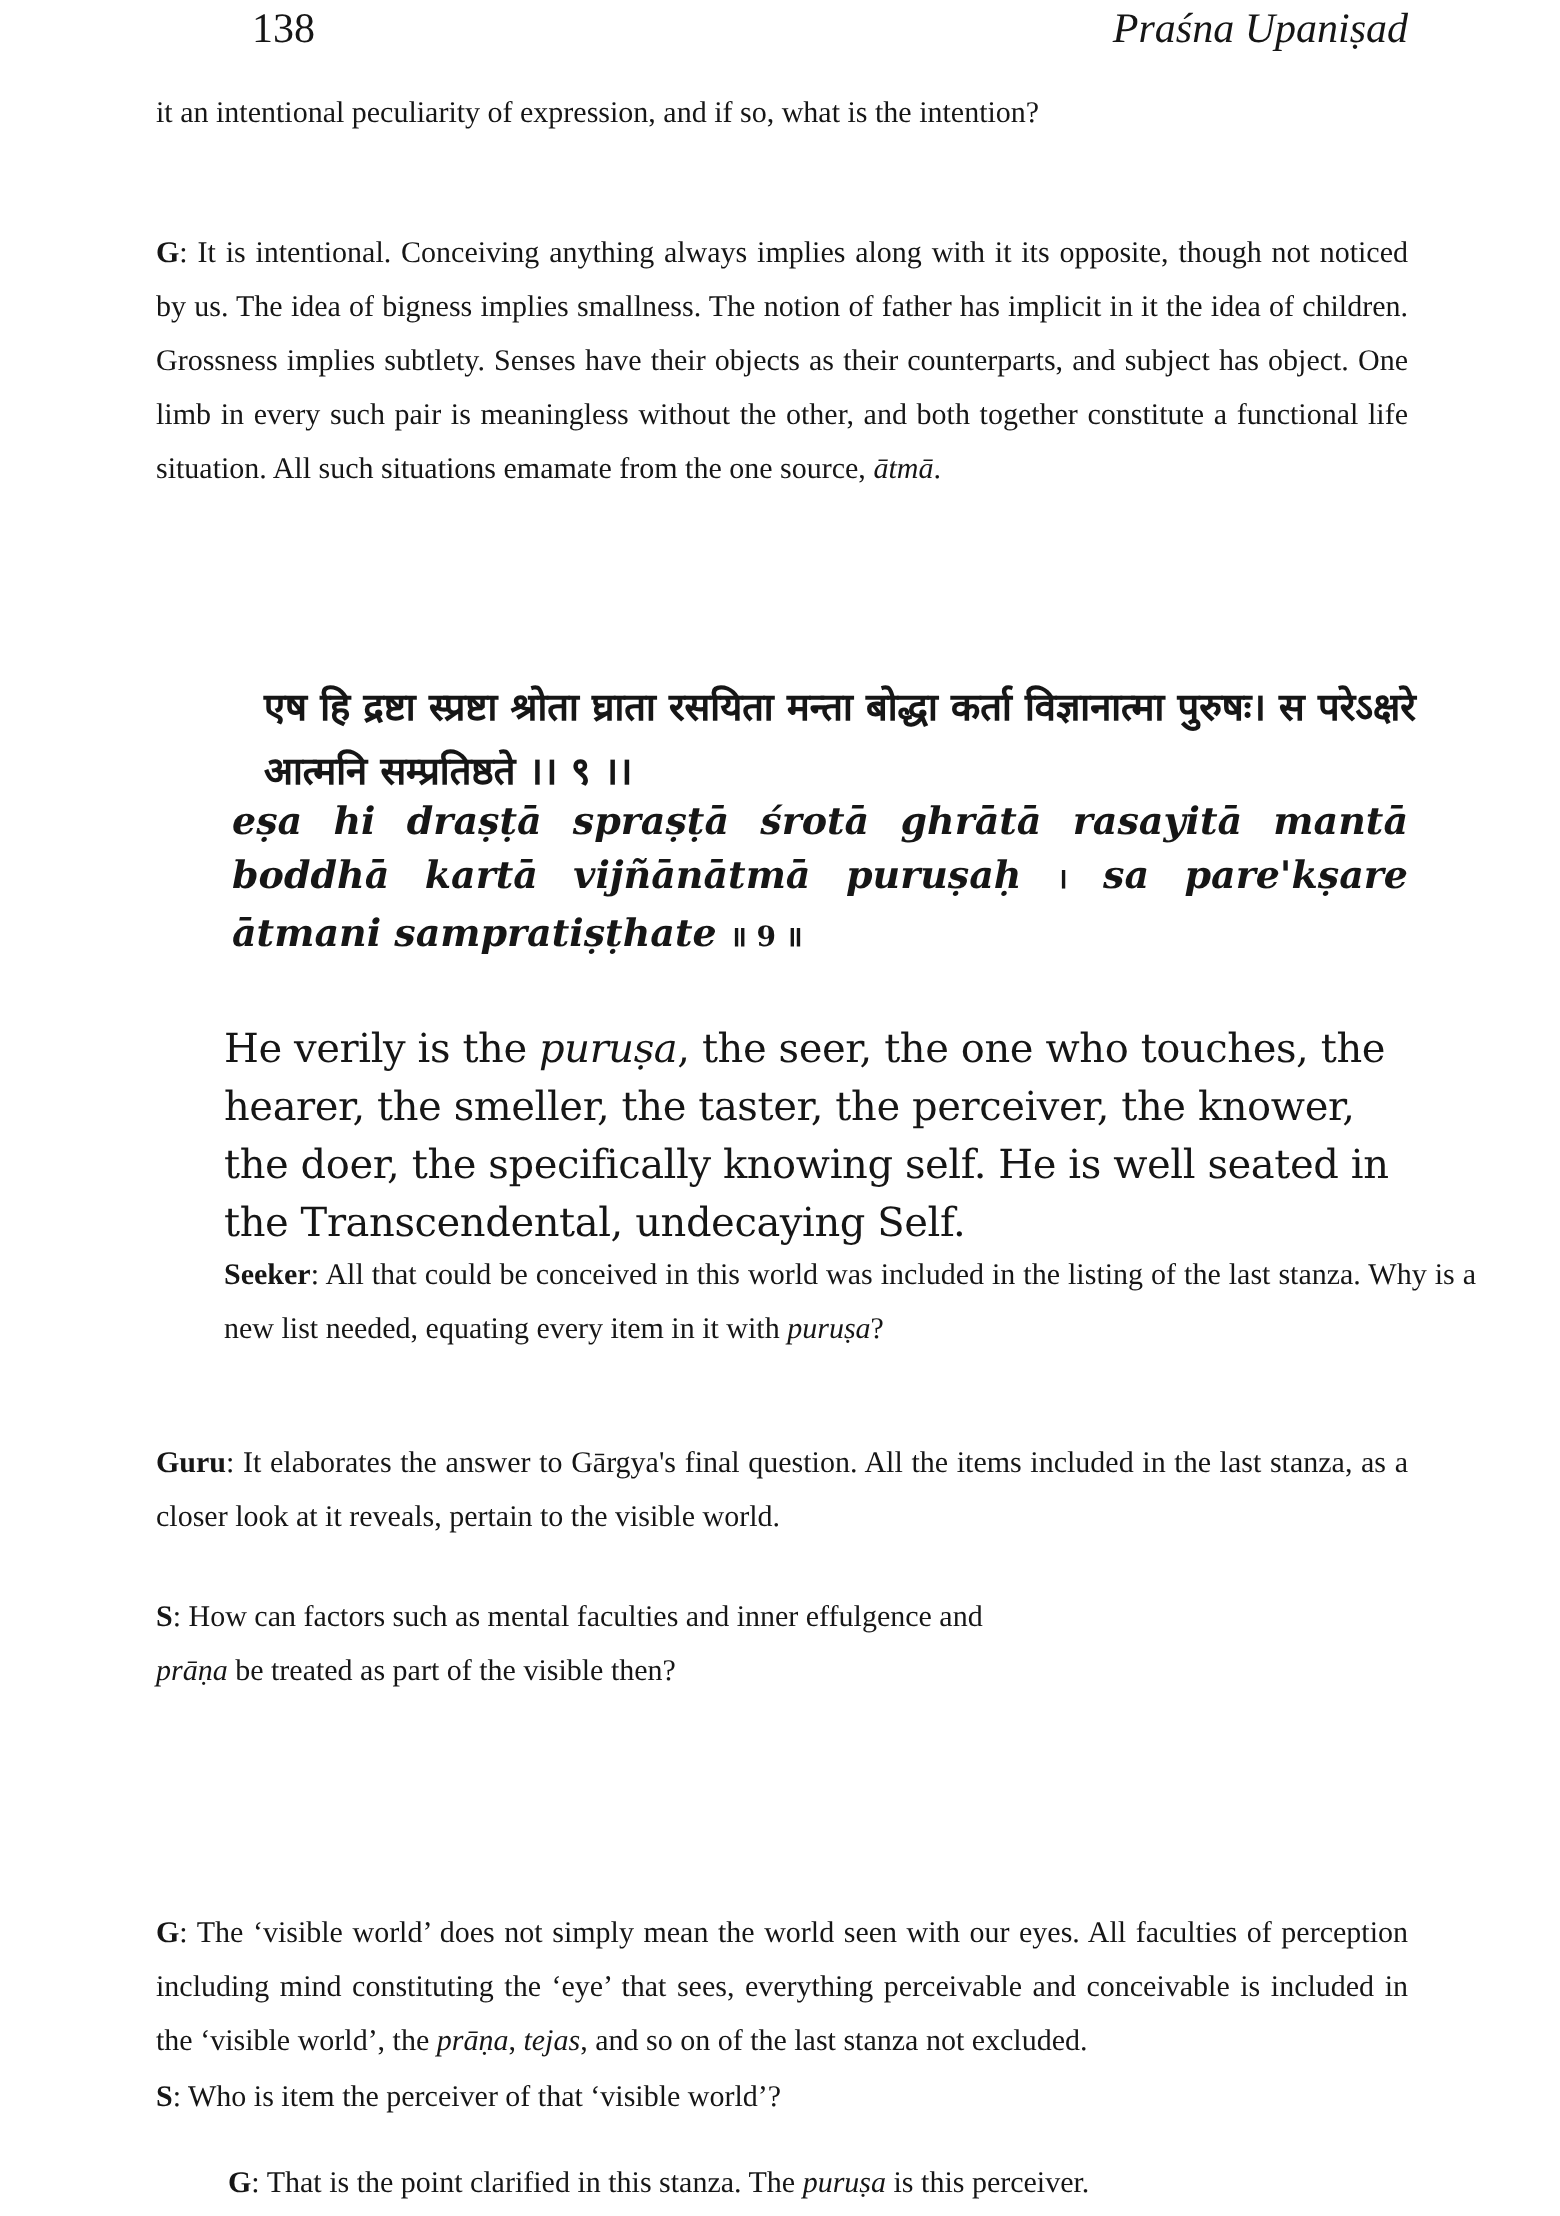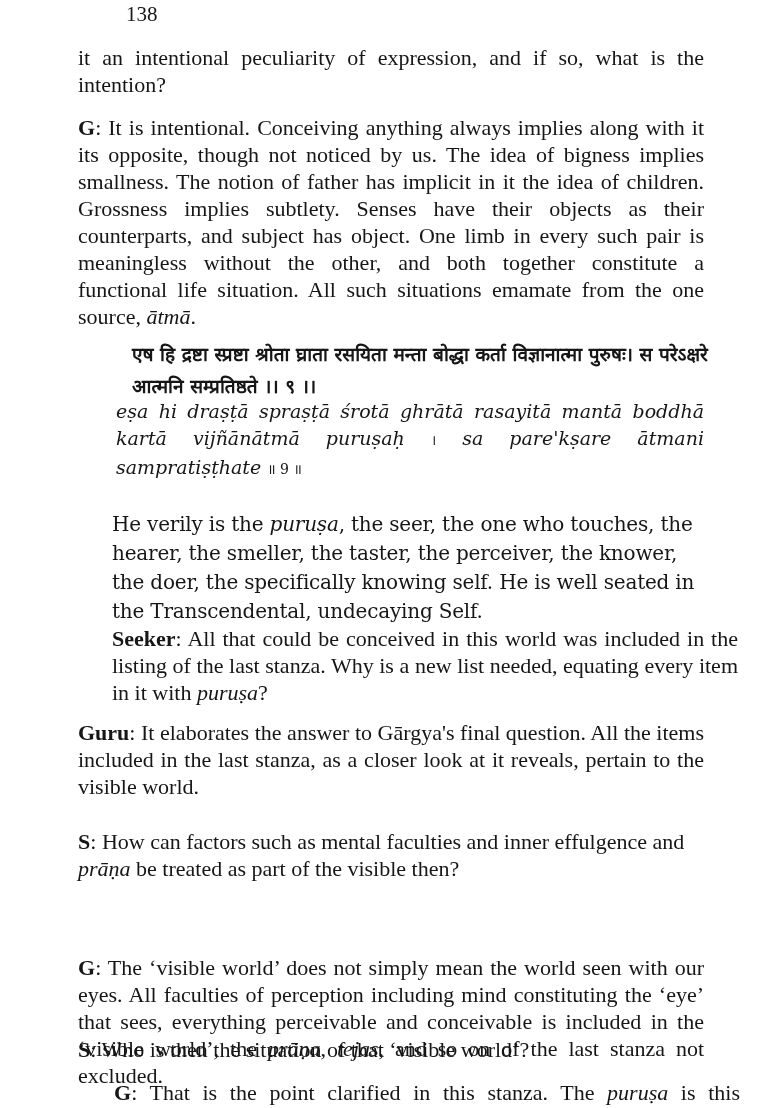--- a/index.html
+++ b/index.html
@@ -8,41 +8,42 @@
     background: #ffffff; color: #161616;
     font-family: "DejaVu Serif", "Liberation Serif", serif;
     position: relative;
   }
   .page { position: absolute; left: 78px; top: 0; width: 626px; }
   .header { position: absolute; top: 0; left: 0; width: 626px; height: 30px; }
   .page-num { position: absolute; left: 0; top: 2px; font-family: "Liberation Serif", serif; font-size: 21px; margin-left: 48px; }
   .running-title { position: absolute; right: 0; top: 2px; font-family: "Liberation Serif", serif; font-style: italic; font-size: 21px; }
 
   .p { position: absolute; left: 0; width: 626px; font-family: "Liberation Serif", serif;
-       font-size: 22px; line-height: 27px; text-align: justify; margin: 0; }
+       font-size: 15px; line-height: 27px; text-align: justify; margin: 0; }
   .p b { font-weight: bold; }
   .p i { }
 
   .sanskrit { position: absolute; left: 38px; width: 590px; font-family: "DejaVu Sans", sans-serif;
               font-size: 19px; font-weight: bold; line-height: 32px; margin: 16px; }
   .translit { position: absolute; left: 38px; width: 588px; font-family: "DejaVu Serif", serif;
-              font-style: italic; font-size: 19px; line-height: 27px; text-align: justify; margin: 0; }
+              font-style: italic; font-size: 19px; line-height: 27px; text-align: justify; margin: 0; font-weight: bold; }
   .translit .num { font-style: normal; font-size: 14px; }
 
   .translation { position: absolute; left: 34px; width: 590px; font-family: "DejaVu Serif", serif;
                  font-size: 20px; line-height: 29px; margin: 0; letter-spacing: -0.2px; }
   .translation i { font-style: italic; }
 </style>
 </head>
 <body>
 
 <div class="page">
 
   <div class="header">
     <span class="page-num">138</span>
+    <span class="running-title">Praśna Upaniṣad</span>
   </div>
 
   <p class="p" style="top:44px;">
     <span>it an intentional peculiarity of expression, and if so, what is the intention?</span>
   </p>
 
   <p class="p" style="top:114px;">
     <b>G</b><span>: </span><span>It is intentional. Conceiving anything always implies along with it its opposite, though not noticed by us. The idea of bigness implies smallness. The notion of father has implicit in it the idea of children. Grossness implies subtlety. Senses have their objects as their counterparts, and subject has object. One limb in every such pair is meaningless without the other, and both together constitute a functional life situation. All such situations emamate from the one source,</span> <i>ātmā</i><span>.</span>
   </p>
 
@@ -61,29 +62,29 @@
   </p>
 
   <p class="p" style="top:625px;margin-left:34px;">
     <b>Seeker</b><span>: </span><span>All that could be conceived in this world was included in the listing of the last stanza. Why is a new list needed, equating every item in it with</span> <i>puruṣa</i><span>?</span>
   </p>
 
   <p class="p" style="top:719px;">
     <b>Guru</b><span>: </span><span>It elaborates the answer to Gārgya's final question. All the items included in the last stanza, as a closer look at it reveals, pertain to the visible world.</span>
   </p>
 
-  <p class="p" style="top:828px;">
+  <p class="p" style="top:796px;">
     <b>S</b><span>: </span><span>How can factors such as mental faculties and inner effulgence and</span><br><i>prāṇa</i><span> be treated as part of the visible then?</span>
   </p>
 
   <p class="p" style="top:914px;margin-top:40px;">
     <b>G</b><span>: </span><span>The ‘visible world’ does not simply mean the world seen with our eyes. All faculties of perception including mind constituting the ‘eye’ that sees, everything perceivable and conceivable is included in the ‘visible world’, the</span> <i>prāṇa</i><span>, </span><i>tejas</i><span>, and so on of the last stanza not excluded.</span>
   </p>
 
   <p class="p" style="top:1036px;">
-    <b>S</b><span>: </span><span>Who is then the situation of that ‘visible world’?</span>
+    <b>S</b><span>: </span><span>Who is item the perceiver of that ‘visible world’?</span>
   </p>
 
   <p class="p" style="top:1079px;margin-left:36px;">
     <b>G</b><span>: </span><span>That is the point clarified in this stanza. The</span> <i>puruṣa</i><span> is this perceiver.</span>
   </p>
 
 </div>
 
 </body></html>

